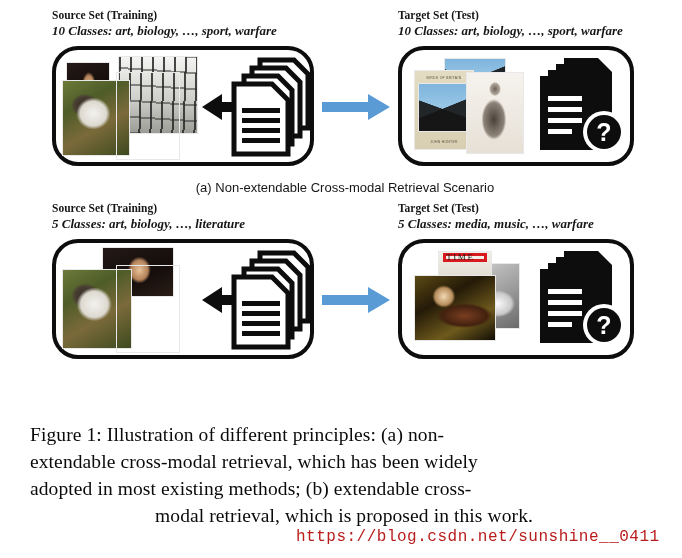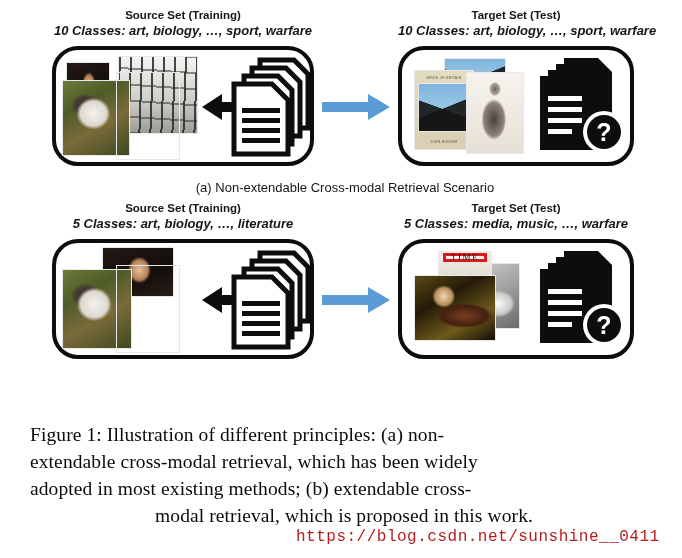--- a/index.html
+++ b/index.html
@@ -29,22 +29,22 @@
     left: 0;
     width: 682px;
     height: 200px;
   }
   #row-a { top: 8px; }
   #row-b { top: 201px; }
 
   
   .col-head {
     position: absolute;
-    text-align: center;
     line-height: 1.25;
+    font-family: Liberation Serif, serif;
   }
   .col-head .title {
     font-size: 11.5px;
     font-weight: bold;
     color: #161616;
     white-space: nowrap;
   }
   .col-head .classes {
     font-size: 13px;
     font-weight: bold;
@@ -150,21 +150,21 @@
     position: absolute;
     left: 8%;
     top: 4%;
     width: 84%;
     height: 26%;
     background: #f3efe6;
     border: 3px solid #d71920;
     box-sizing: border-box;
     display: flex;
     align-items: center;
-    justify-content: center;
+    justify-content: flex-start;
   }
   .time-band span {
     font-family: "Liberation Serif", serif;
     font-size: 9px;
     letter-spacing: 1.6px;
     color: #1a1a1a;
     font-weight: 400;
   }
   .cover-cap, .cover-foot {
     position: absolute;

